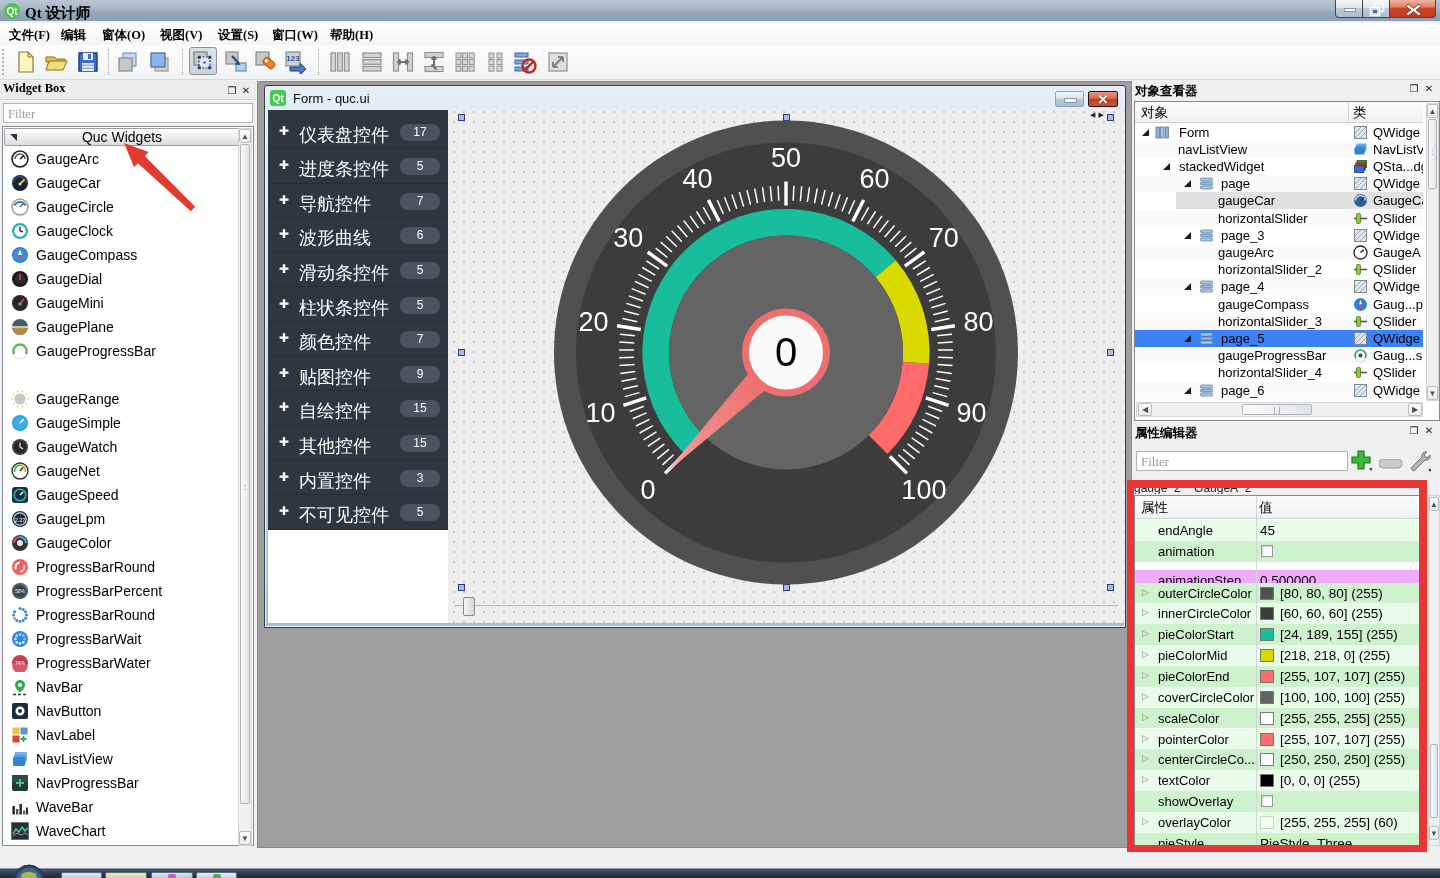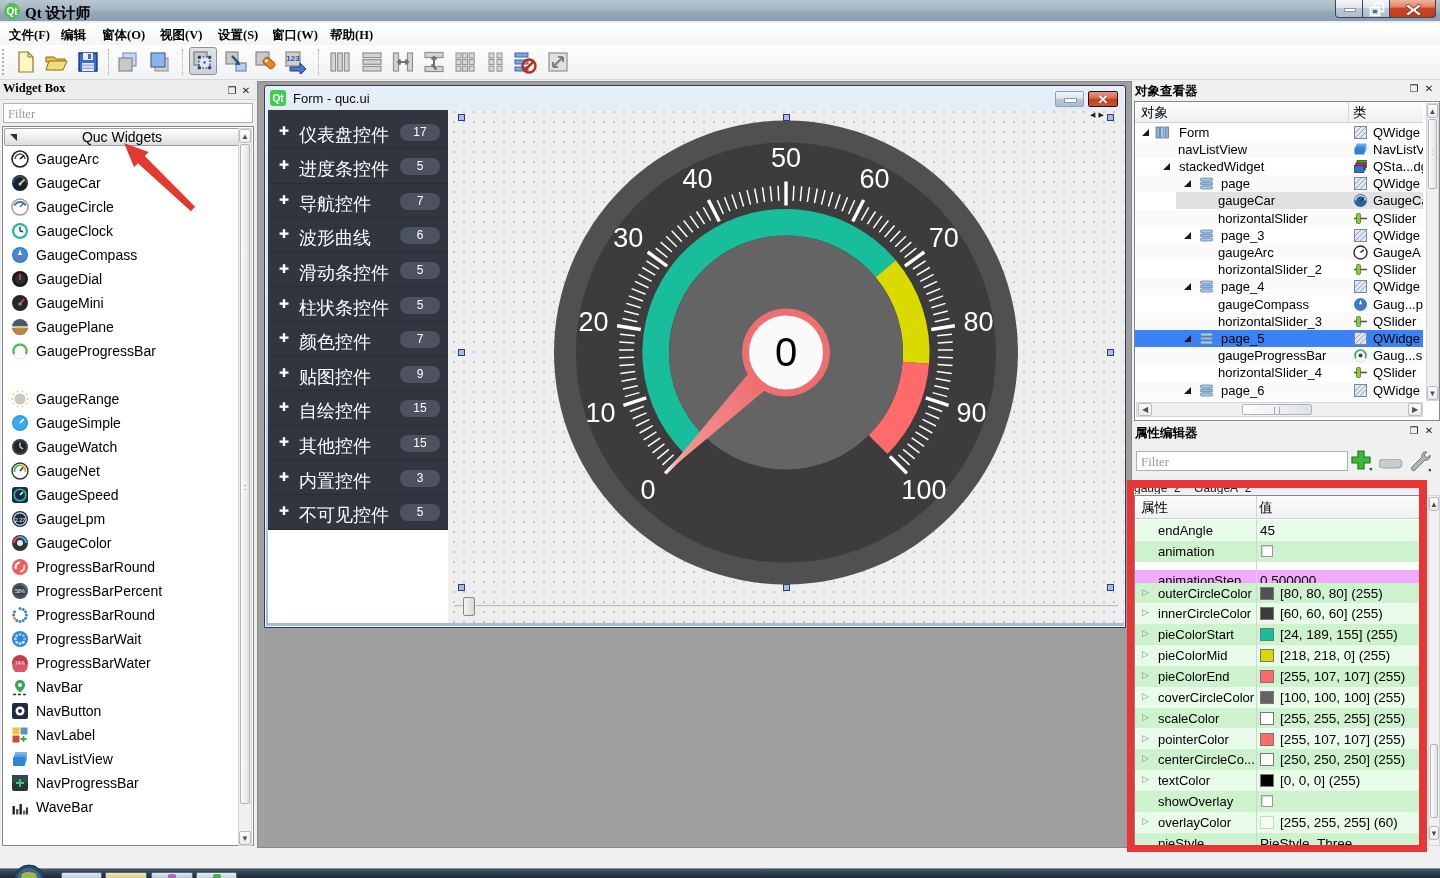--- a/index.html
+++ b/index.html
@@ -529,20 +529,28 @@
       <div class="wbi" style="top:668px">
         <span class="wbic"><svg width="18" height="18" viewBox="0 0 18 18">
             <rect x="0" y="0" width="18" height="18" fill="#fcfcfc"></rect>
             <rect x="1.5" y="8" width="2.4" height="8.5" fill="#222"></rect>
             <rect x="5" y="11" width="2.4" height="5.5" fill="#555"></rect>
             <rect x="8.5" y="6" width="2.4" height="10.5" fill="#222"></rect>
             <rect x="12" y="12.5" width="2.4" height="4" fill="#666"></rect>
             <rect x="15" y="9.5" width="2" height="7" fill="#333"></rect>
           </svg></span>
         <span class="wbl">WaveBar</span>
+      </div>
+      <div class="wbi" style="top:692px">
+        <span class="wbic"><svg width="18" height="18" viewBox="0 0 18 18">
+            <rect x="0.5" y="0.5" width="17" height="17" fill="#2a2e35" stroke="#555" stroke-width="0.6"></rect>
+            <polyline points="2,12 5,7 8,10 11,5 14,9 16.5,6" fill="none" stroke="#4ec8a0" stroke-width="1.4"></polyline>
+            <polyline points="2,14 6,11 10,13 14,11 16.5,12.5" fill="none" stroke="#8899aa" stroke-width="1"></polyline>
+          </svg></span>
+        <span class="wbl">WaveChart</span>
       </div>
 <div class="vscroll" style="right:1px;top:1px;width:14px;height:718px">
 <div class="sbtn" style="top:0;height:14px;font-size:8px;line-height:13px">▲</div>
 <div class="sthumb" style="top:15px;width:10px;height:660px">
           <div class="sgrip" style="top:340px"></div>
         </div>
 <div class="sbtn" style="bottom:0;height:14px;font-size:8px;line-height:13px">▼</div>
 </div>
 </div>
   </div>

